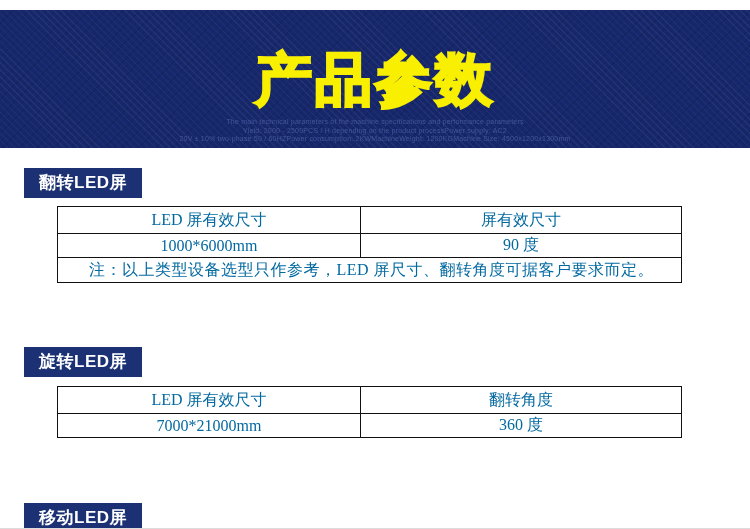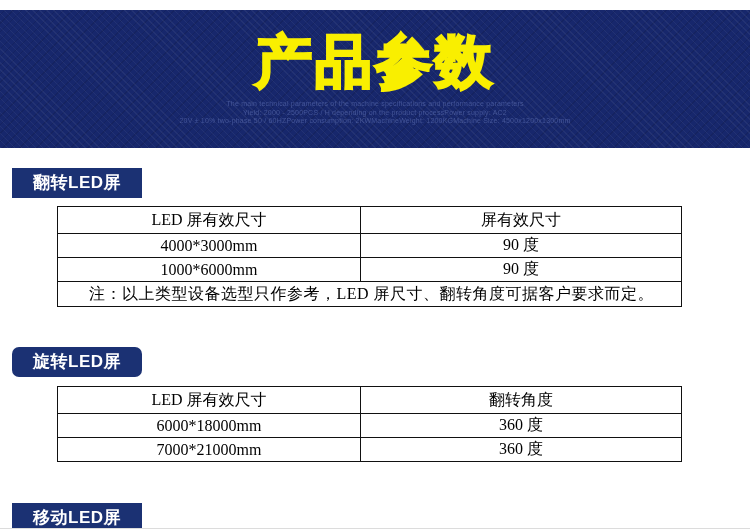--- a/index.html
+++ b/index.html
@@ -9,47 +9,47 @@
     font-family:"Liberation Sans","DejaVu Sans",sans-serif;
   }
   .banner{
     position:absolute;top:10px;left:0;width:750px;height:138px;
     background-color:#17276c;
     background-image:
       repeating-linear-gradient(45deg, rgba(255,255,255,0.05) 0 1px, transparent 1px 5px),
       repeating-linear-gradient(-45deg, rgba(0,0,0,0.10) 0 1px, transparent 1px 6px);
   }
   .banner-title{
-    margin-top:18px;
+    margin-top:36px;
     text-align:center;
     font-size:57px;line-height:66px;
     font-weight:900;
     color:#f9ef00;
     letter-spacing:3px;
     -webkit-text-stroke:2.5px #f9ef00;
   }
   .banner-sub{
     margin-top:6px;
     text-align:center;
     font-size:7px;line-height:8.5px;
     color:#5a6cb0;opacity:0.65;
     letter-spacing:0.2px;
   }
   .sec-label{
-    position:absolute;left:12px;width:130px;height:30px;
+    position:absolute;left:24px;width:118px;height:30px;
     background:#1b3173;
     color:#ffffff;font-weight:bold;font-size:17px;line-height:30px;
     text-align:center;letter-spacing:0.5px;
     box-sizing:border-box;
   }
   .ptable{
     position:absolute;left:57px;width:625px;
     border-collapse:collapse;
     font-family:"Liberation Serif","DejaVu Serif",serif;
-    font-size:16px;color:#000000;
+    font-size:16px;color:#0369a1;
     table-layout:fixed;
   }
   .ptable td{
     border:1.5px solid #111111;
     height:23px;padding:0 2px;
     text-align:center;
     overflow:hidden;white-space:nowrap;
   }
   .ptable tr.hd td{height:26px;}
   .ptable td.c1{width:298px;}
@@ -75,44 +75,36 @@
 
 <div class="sec-label" style="top:168px;">翻转LED屏</div>
 
 <table class="ptable" style="top:206px;">
   <tbody>
       <tr class="hd">
     <td class="c1">LED 屏有效尺寸</td>
     <td>屏有效尺寸</td>
   </tr>
   <tr>
-    <td class="c1">4000*3000mm</td>
-    <td>90 度</td>
-  </tr>
-  <tr>
     <td class="c1">1000*6000mm</td>
     <td>90 度</td>
   </tr>
   <tr>
     <td class="note" colspan="2">注：以上类型设备选型只作参考，LED 屏尺寸、翻转角度可据客户要求而定。</td>
   </tr>
 </tbody>
   </table>
 
-<div class="sec-label" style="top:347px;border-radius:7px;">旋转LED屏</div>
+<div class="sec-label" style="top:347px;">旋转LED屏</div>
 
 <table class="ptable" style="top:386px;">
   <tbody>
       <tr class="hd">
     <td class="c1">LED 屏有效尺寸</td>
     <td>翻转角度</td>
-  </tr>
-  <tr>
-    <td class="c1">6000*18000mm</td>
-    <td>360 度</td>
   </tr>
   <tr>
     <td class="c1">7000*21000mm</td>
     <td>360 度</td>
   </tr>
 </tbody>
   </table>
 
 <div class="sec-label" style="top:503px;">移动LED屏</div>
 

